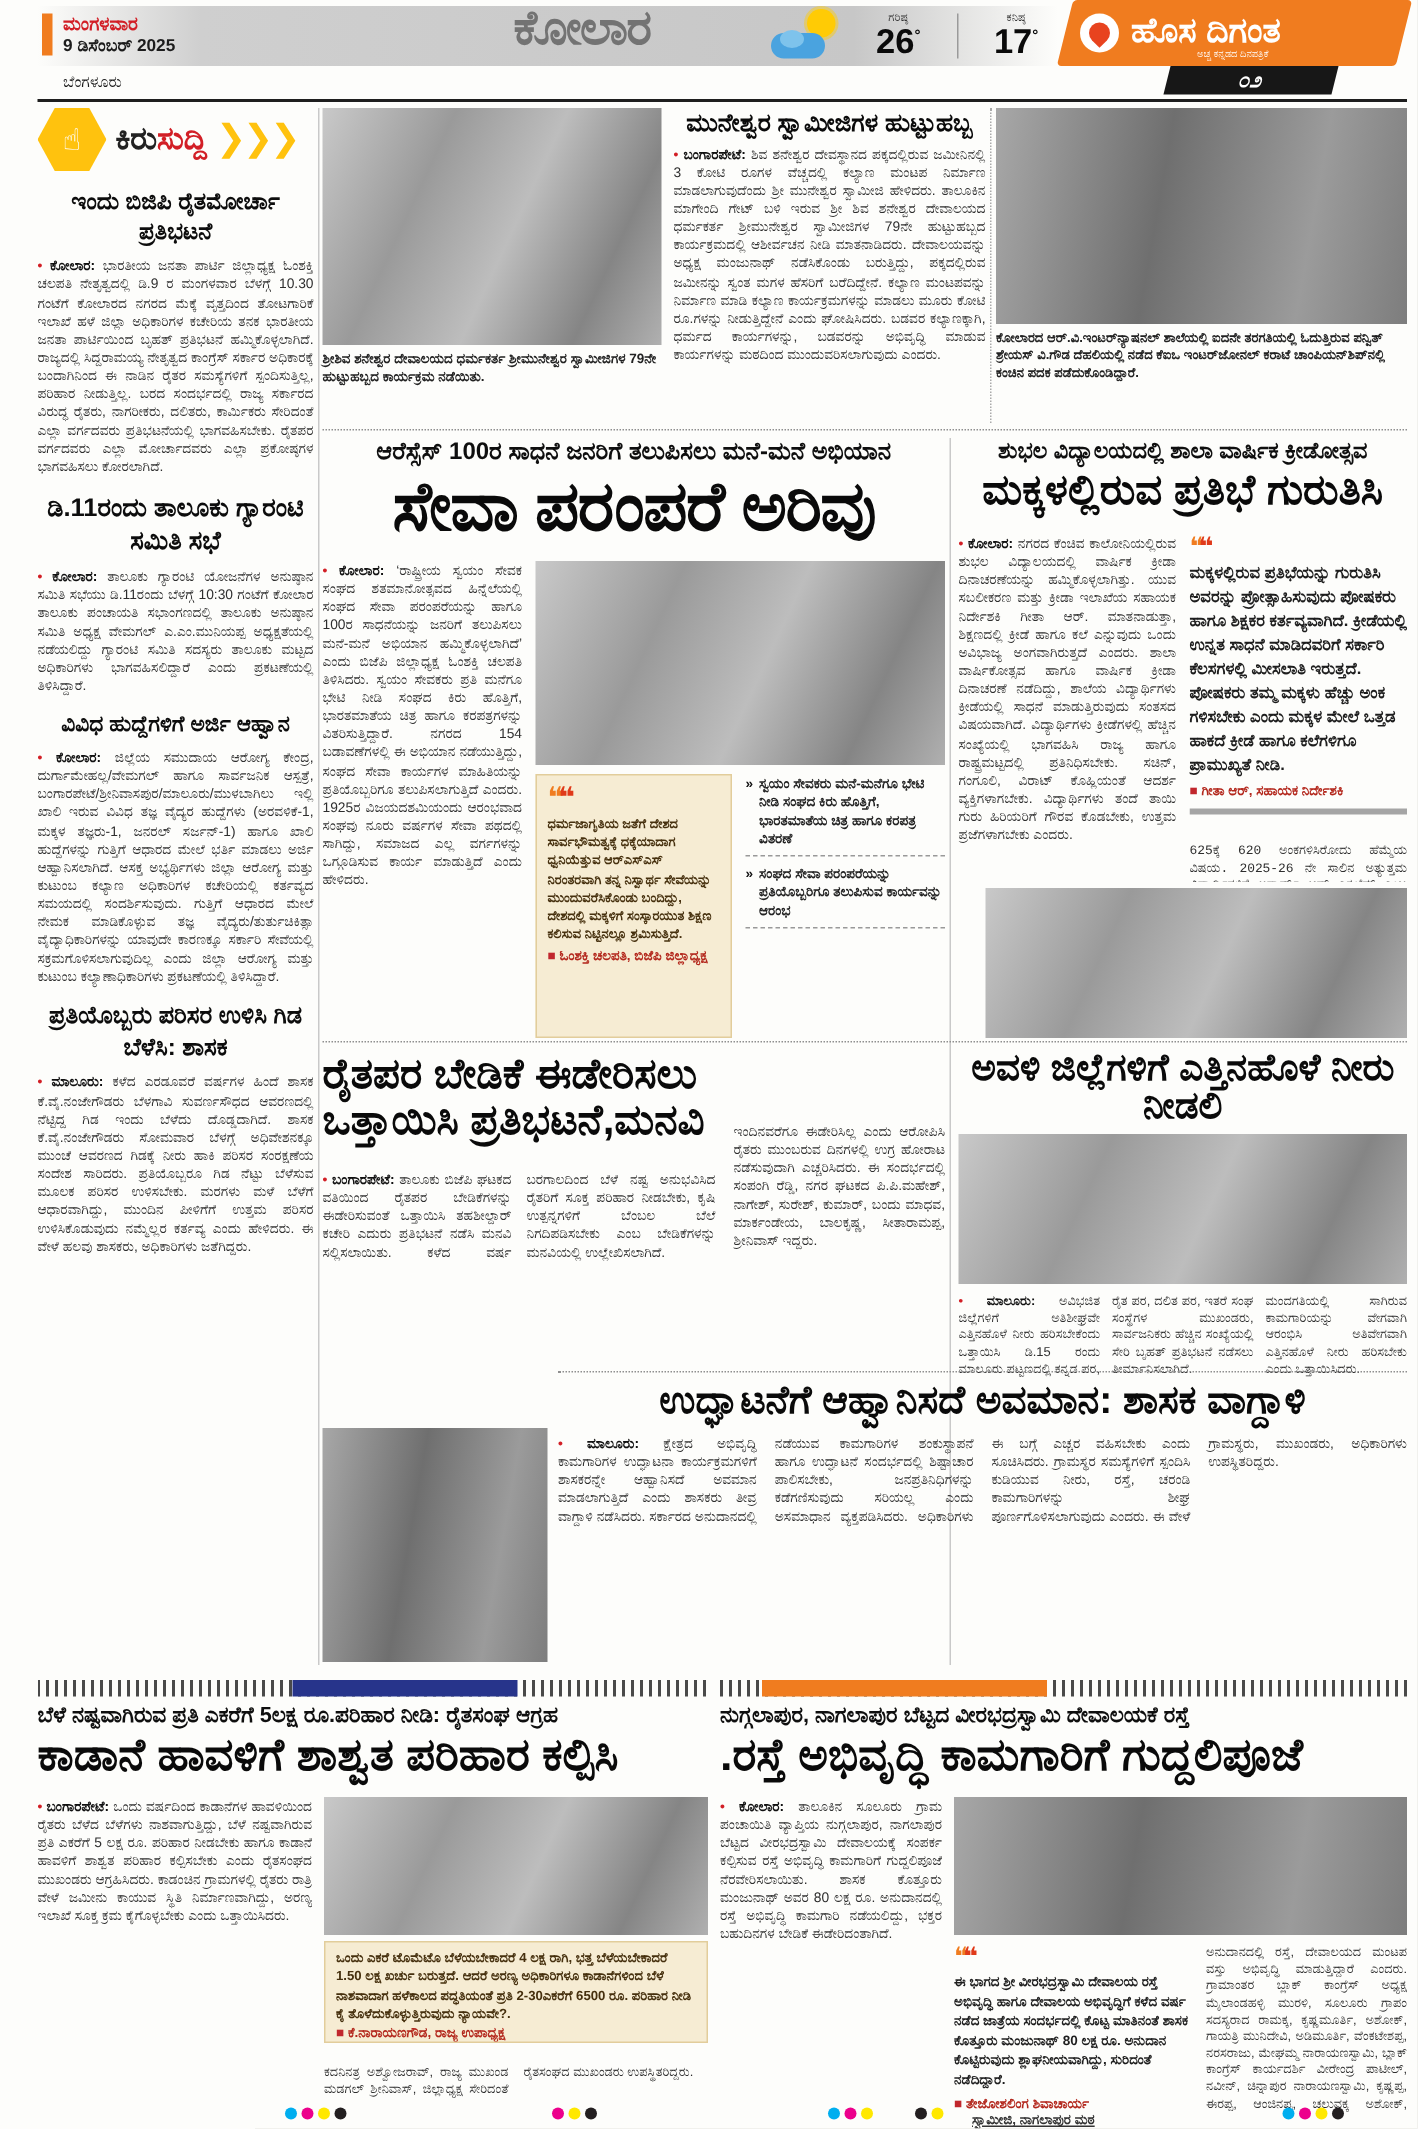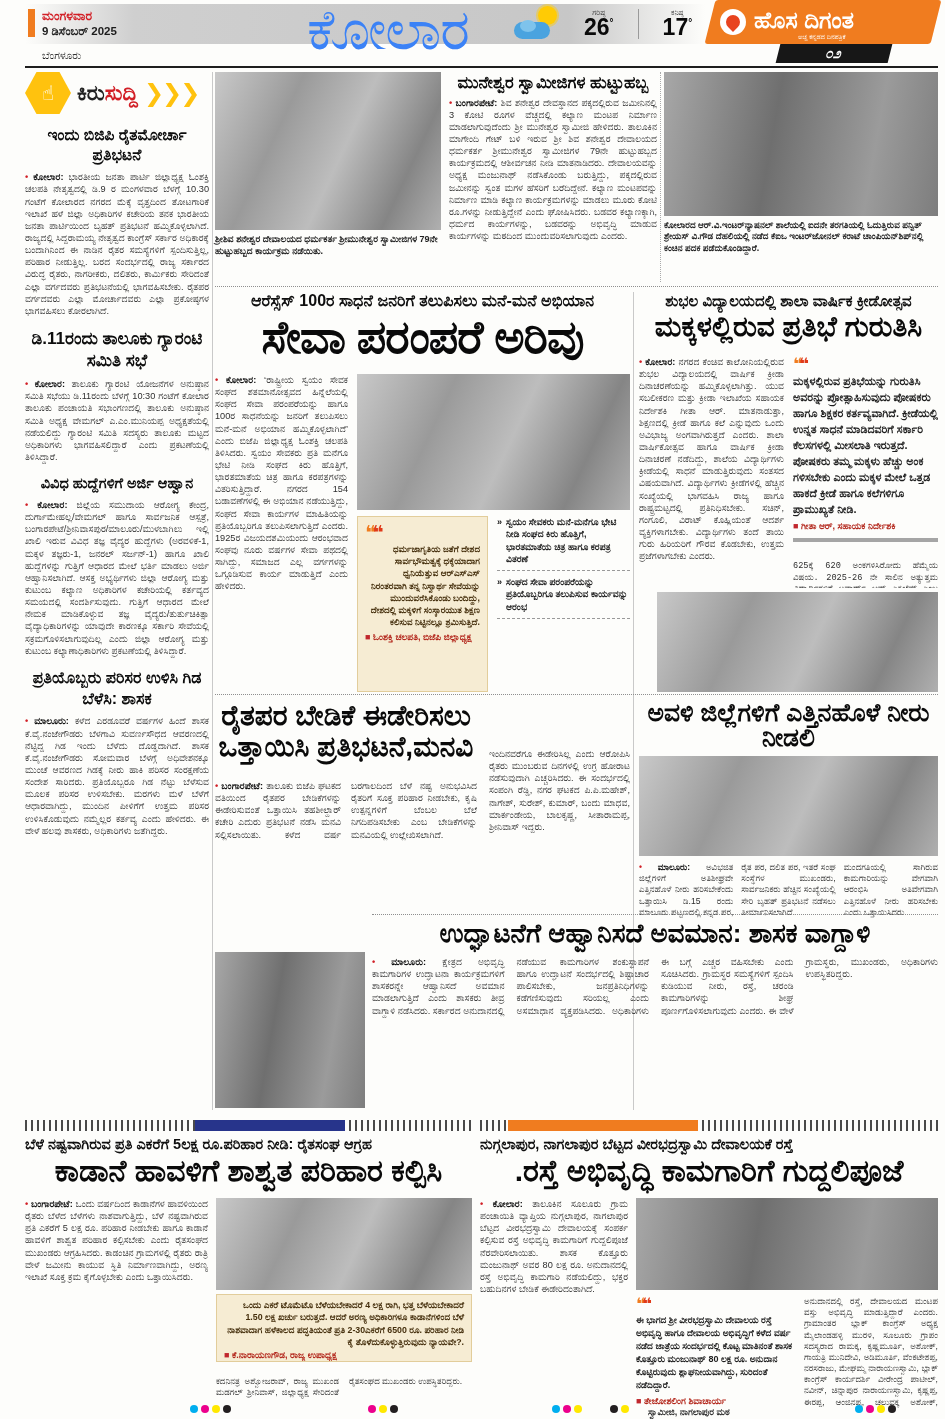--- a/index.html
+++ b/index.html
@@ -7,44 +7,44 @@
         font-family:"Liberation Sans","DejaVu Sans",sans-serif;color:#222;overflow:hidden;}
   .abs{position:absolute;}
   .photo{background:linear-gradient(115deg,#c9c9c9 0%,#9a9a9a 30%,#bdbdbd 55%,#858585 80%,#b0b0b0 100%);}
   .photo.dark{background:linear-gradient(100deg,#a8a8a8,#6f6f6f 40%,#9b9b9b 75%,#7d7d7d);}
   .body-txt{font-size:9.2px;line-height:1.32;text-align:justify;color:#2e2e2e;}
   .body-sm{font-size:8.6px;line-height:1.3;text-align:justify;color:#2e2e2e;}
   .cap{font-size:9px;font-weight:bold;line-height:1.3;color:#222;}
   .dl{font-weight:bold;color:#111;}
   .dl::before{content:"• ";color:#d21f26;font-weight:bold;}
   .kicker{font-weight:800;color:#0f0f0f;}
-  .headline{font-weight:800;color:#0a0a0a;text-align:center;}
+  .headline{font-weight:800;color:#0a0a0a;}
   .dotline{border-top:1.5px dotted #8f8f8f;}
   .vrule{border-left:1px solid #c9c9c9;}
   .vrule-dot{border-left:1px dotted #aaa;}
   .quotebox{background:#f6ecd3;border:1px solid #e2cd9b;box-sizing:border-box;padding:6px 7px;}
   .qicon{font-size:19px;line-height:1;font-weight:bold;letter-spacing:-4px;}
   .qicon .q1{color:#f07c1f;}
   .qicon .q2{color:#e03a1a;}
-  .qtext{font-size:8.7px;font-weight:700;line-height:1.4;color:#46300e;text-align:right;}
+  .qtext{font-size:8.7px;font-weight:700;line-height:1.4;color:#46300e;text-align:left;}
   .qtext2{font-size:11px;font-weight:700;line-height:1.45;color:#1d1d1d;text-align:left;}
   .qattr{font-size:9px;font-weight:800;color:#b3271c;margin-top:4px;}
   .qattr::before{content:"■ ";color:#c1272d;}
-  .qattr2{font-size:9px;font-weight:800;color:#333;margin-left:12px;}
+  .qattr2{font-size:9px;font-weight:800;color:#333;margin-left:12px;text-decoration:underline;}
   .graybar{height:4px;background:#a5a5a5;}
   .bullet-item{display:flex;gap:4px;font-size:9.1px;font-weight:600;line-height:1.35;color:#222;text-align:left;}
   .bullet-item .arr{color:#111;font-weight:900;}
   .bullet-sep{border-top:1px dashed #999;margin:5px 0;}
   .hatch{background:repeating-linear-gradient(90deg,#4a4a4a 0 2px,transparent 2px 6px);}
   .cmyk{position:absolute;display:flex;gap:3px;}
   .cmyk i{width:8px;height:8px;border-radius:50%;display:block;}
   .c{background:#00aeef}.m{background:#ec008c}.y{background:#ffe800}.k{background:#231f20}
   
   .hd-band{background:linear-gradient(90deg,rgba(210,210,210,0),#cfcfcf 16%,#c7c7c7 80%,rgba(210,210,210,0));}
-  .masthead{font-size:56px;font-weight:400;letter-spacing:-1px;color:#3b82f6;text-align:center;line-height:1;}
+  .masthead{font-size:32px;font-weight:700;letter-spacing:-1px;color:#737373;text-align:center;line-height:1;}
   .wx-label{font-size:7.5px;color:#333;line-height:1;}
   .wx-num{font-size:23px;font-weight:800;color:#0a0a0a;line-height:1;}
   .wx-deg{font-size:10px;vertical-align:super;}
   .brand-plate{background:#f07c1f;transform:skewX(-14deg);border-radius:3px;}
   .brand-name{font-size:23px;font-weight:800;color:#fff;white-space:nowrap;}
   .brand-tag{font-size:6.5px;color:#fff;}
   .pageno{background:#171717;transform:skewX(-14deg);color:#fff;font-weight:800;font-size:14px;
           display:flex;align-items:center;justify-content:center;}
   .hex{width:46px;height:42px;background:#ffc20e;clip-path:polygon(25% 0,75% 0,100% 50%,75% 100%,25% 100%,0 50%);
        display:flex;align-items:center;justify-content:center;font-size:20px;color:#fff;}

